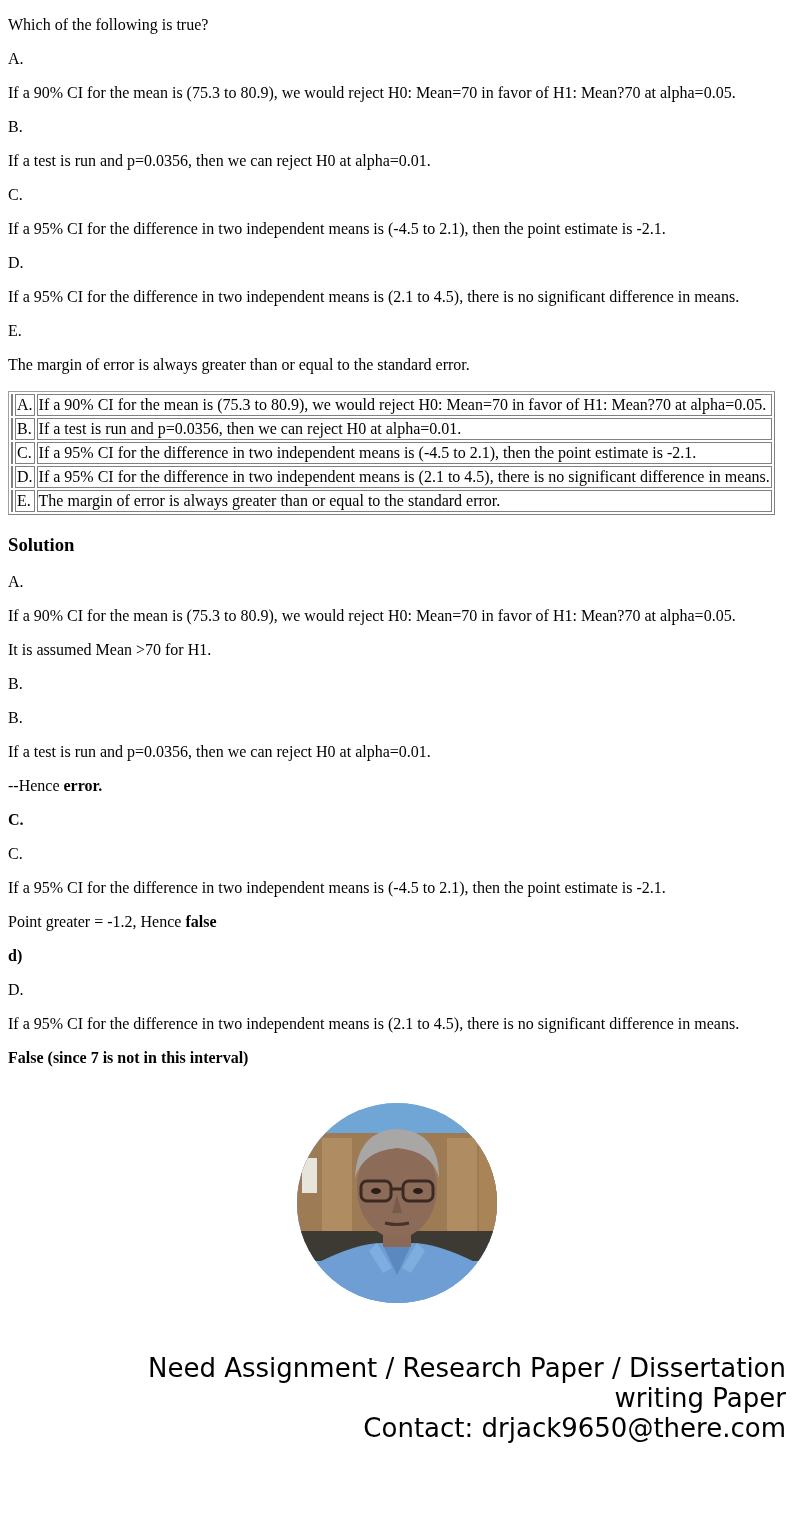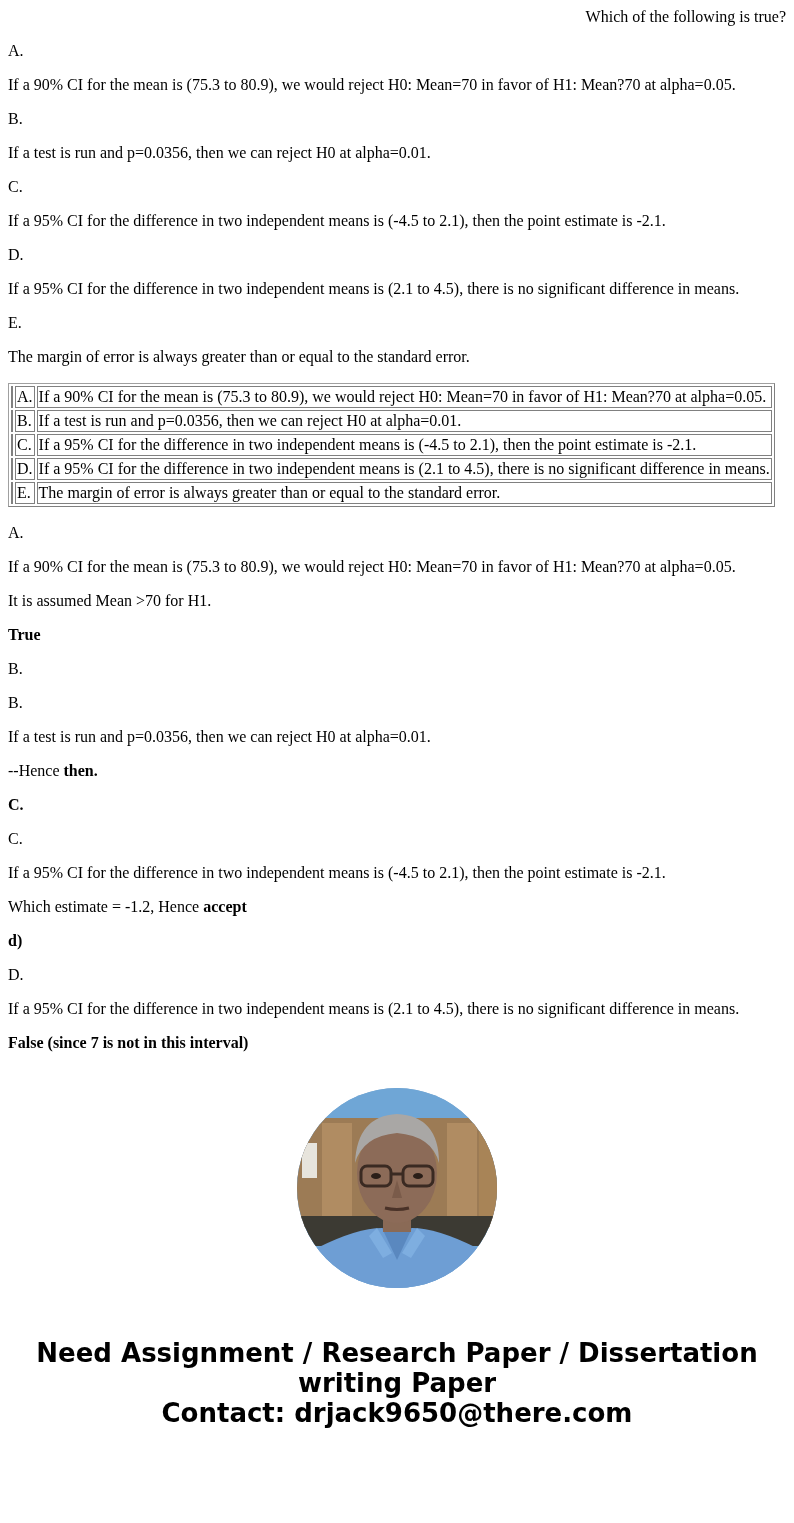--- a/index.html
+++ b/index.html
@@ -20,22 +20,21 @@
     }
     p {
       margin: 0;
       padding: 0;
     }
     .q-line {
       height: 18px;
       margin-top: 16px;
     }
     .q-line.first {
-      margin-top: 8px;
-      text-align: right;
+      margin-top: 16px;
     }
     table.opts {
       border-collapse: separate;
       border-spacing: 2px;
       border: 1px solid #808080;
       border-top-color: #a0a0a0;
       border-left-color: #a0a0a0;
       margin-top: 17px;
       font-size: 16px;
       line-height: 18px;
@@ -71,23 +70,23 @@
     }
     .avatar {
       width: 200px;
       height: 200px;
       border-radius: 50%;
       overflow: hidden;
       position: relative;
       background: #7fa8cf;
     }
     .promo {
-      text-align: center;
+      text-align: right;
       font-family: "DejaVu Sans", "Liberation Sans", sans-serif;
-      font-weight: bold;
+      font-weight: normal;
       font-size: 26px;
       line-height: 30px;
       margin-top: 50px;
       color: #000;
     }
     .promo div { white-space: nowrap; }
   </style>
 </head>
 <body>
 
@@ -133,35 +132,35 @@
         <td>If a 95% CI for the difference in two independent means is (2.1 to 4.5), there is no significant difference in means.</td>
       </tr>
       <tr>
         <td class="spacer"></td>
         <td>E.</td>
         <td>The margin of error is always greater than or equal to the standard error.</td>
       </tr>
     </tbody>
   </table>
 
+  <h3 class="sol">Solution</h3>
 
   <p class="s-line after-h">A.</p>
   <p class="s-line">If a 90% CI for the mean is (75.3 to 80.9), we would reject H0: Mean=70 in favor of H1: Mean?70 at alpha=0.05.</p>
   <p class="s-line">It is assumed Mean &gt;70 for H1.</p>
-  <p class="s-line"><b>True</b></p>
 
   <p class="s-line">B.</p>
   <p class="s-line">B.</p>
   <p class="s-line">If a test is run and p=0.0356, then we can reject H0 at alpha=0.01.</p>
-  <p class="s-line"><span style="white-space:pre">--Hence </span><b>then.</b></p>
+  <p class="s-line"><span style="white-space:pre">--Hence </span><b>error.</b></p>
 
   <p class="s-line"><b>C.</b></p>
   <p class="s-line">C.</p>
   <p class="s-line">If a 95% CI for the difference in two independent means is (-4.5 to 2.1), then the point estimate is -2.1.</p>
-  <p class="s-line"><span style="white-space:pre">Which estimate = -1.2, Hence </span><b>accept</b></p>
+  <p class="s-line"><span style="white-space:pre">Point greater = -1.2, Hence </span><b>false</b></p>
 
   <p class="s-line"><b>d)</b></p>
   <p class="s-line">D.</p>
   <p class="s-line">If a 95% CI for the difference in two independent means is (2.1 to 4.5), there is no significant difference in means.</p>
   <p class="s-line"><b>False (since 7 is not in this interval)</b></p>
 
   <div class="avatar-wrap">
     <div class="avatar">
       <svg width="200" height="200" viewBox="0 0 200 200">
 

